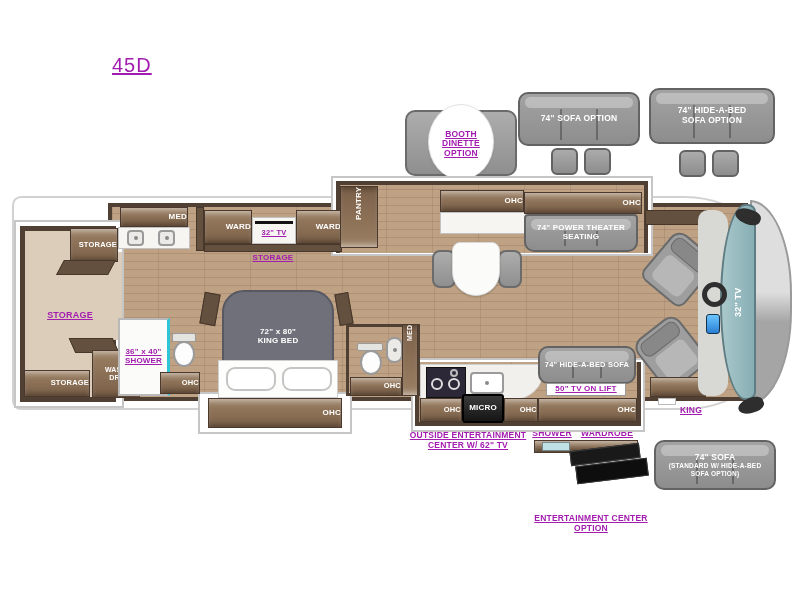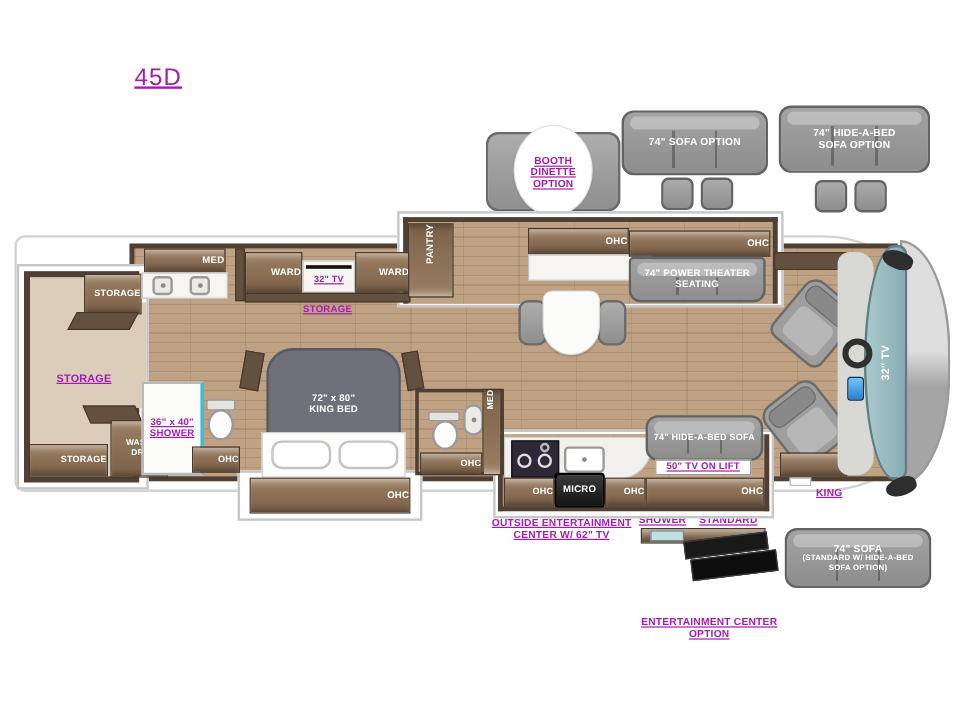--- a/index.html
+++ b/index.html
@@ -168,21 +168,21 @@
   <div class="abs" style="left:735px;top:209px;width:26px;height:15px;background:#2e2e2e;border-radius:60% 40% 50% 50%;transform:rotate(22deg);z-index:8;"></div>
   <div class="abs" style="left:738px;top:398px;width:26px;height:15px;background:#2e2e2e;border-radius:50% 50% 40% 60%;transform:rotate(-22deg);z-index:8;"></div>
 
   <div class="abs cabinet" style="left:650px;top:377px;width:56px;height:20px;z-index:6;"></div>
   <div class="abs" style="left:658px;top:398px;width:18px;height:7px;background:#fff;border:1px solid #bbb;z-index:6;"></div>
   <div class="abs lbl blk" style="left:664px;top:405px;width:54px;height:12px;font-size:8.5px;z-index:6;">KING</div>
 
   <div class="abs lbl blk" style="left:404px;top:428px;width:128px;height:26px;font-size:8.5px;">OUTSIDE ENTERTAINMENT
 CENTER W/ 62" TV</div>
   <div class="abs lbl blk" style="left:531px;top:428px;width:42px;height:12px;font-size:8.5px;">SHOWER</div>
-  <div class="abs lbl blk" style="left:579px;top:428px;width:56px;height:12px;font-size:8.5px;">STANDARD</div>
+  <div class="abs lbl blk" style="left:579px;top:428px;width:56px;height:12px;font-size:8.5px;">WARDROBE</div>
 
   <div class="abs cabinet" style="left:534px;top:440px;width:104px;height:13px;"></div>
   <div class="abs" style="left:542px;top:442px;width:28px;height:9px;background:#bfe0e4;border:1px solid #75898c;"></div>
   <div class="abs" style="left:570px;top:447px;width:70px;height:15px;background:#191919;border:1px solid #3a3a3a;transform:rotate(-7deg);"></div>
   <div class="abs" style="left:576px;top:462px;width:72px;height:18px;background:#0e0e0e;border:1px solid #3a3a3a;transform:rotate(-7deg);"></div>
   <div class="abs lbl blk" style="left:526px;top:512px;width:130px;height:24px;font-size:8.5px;">ENTERTAINMENT CENTER
 OPTION</div>
 
   <div class="abs sofa" style="left:654px;top:440px;width:122px;height:50px;">
     <div class="lbl" style="position:absolute;inset:4px;flex-direction:column;z-index:2;">

